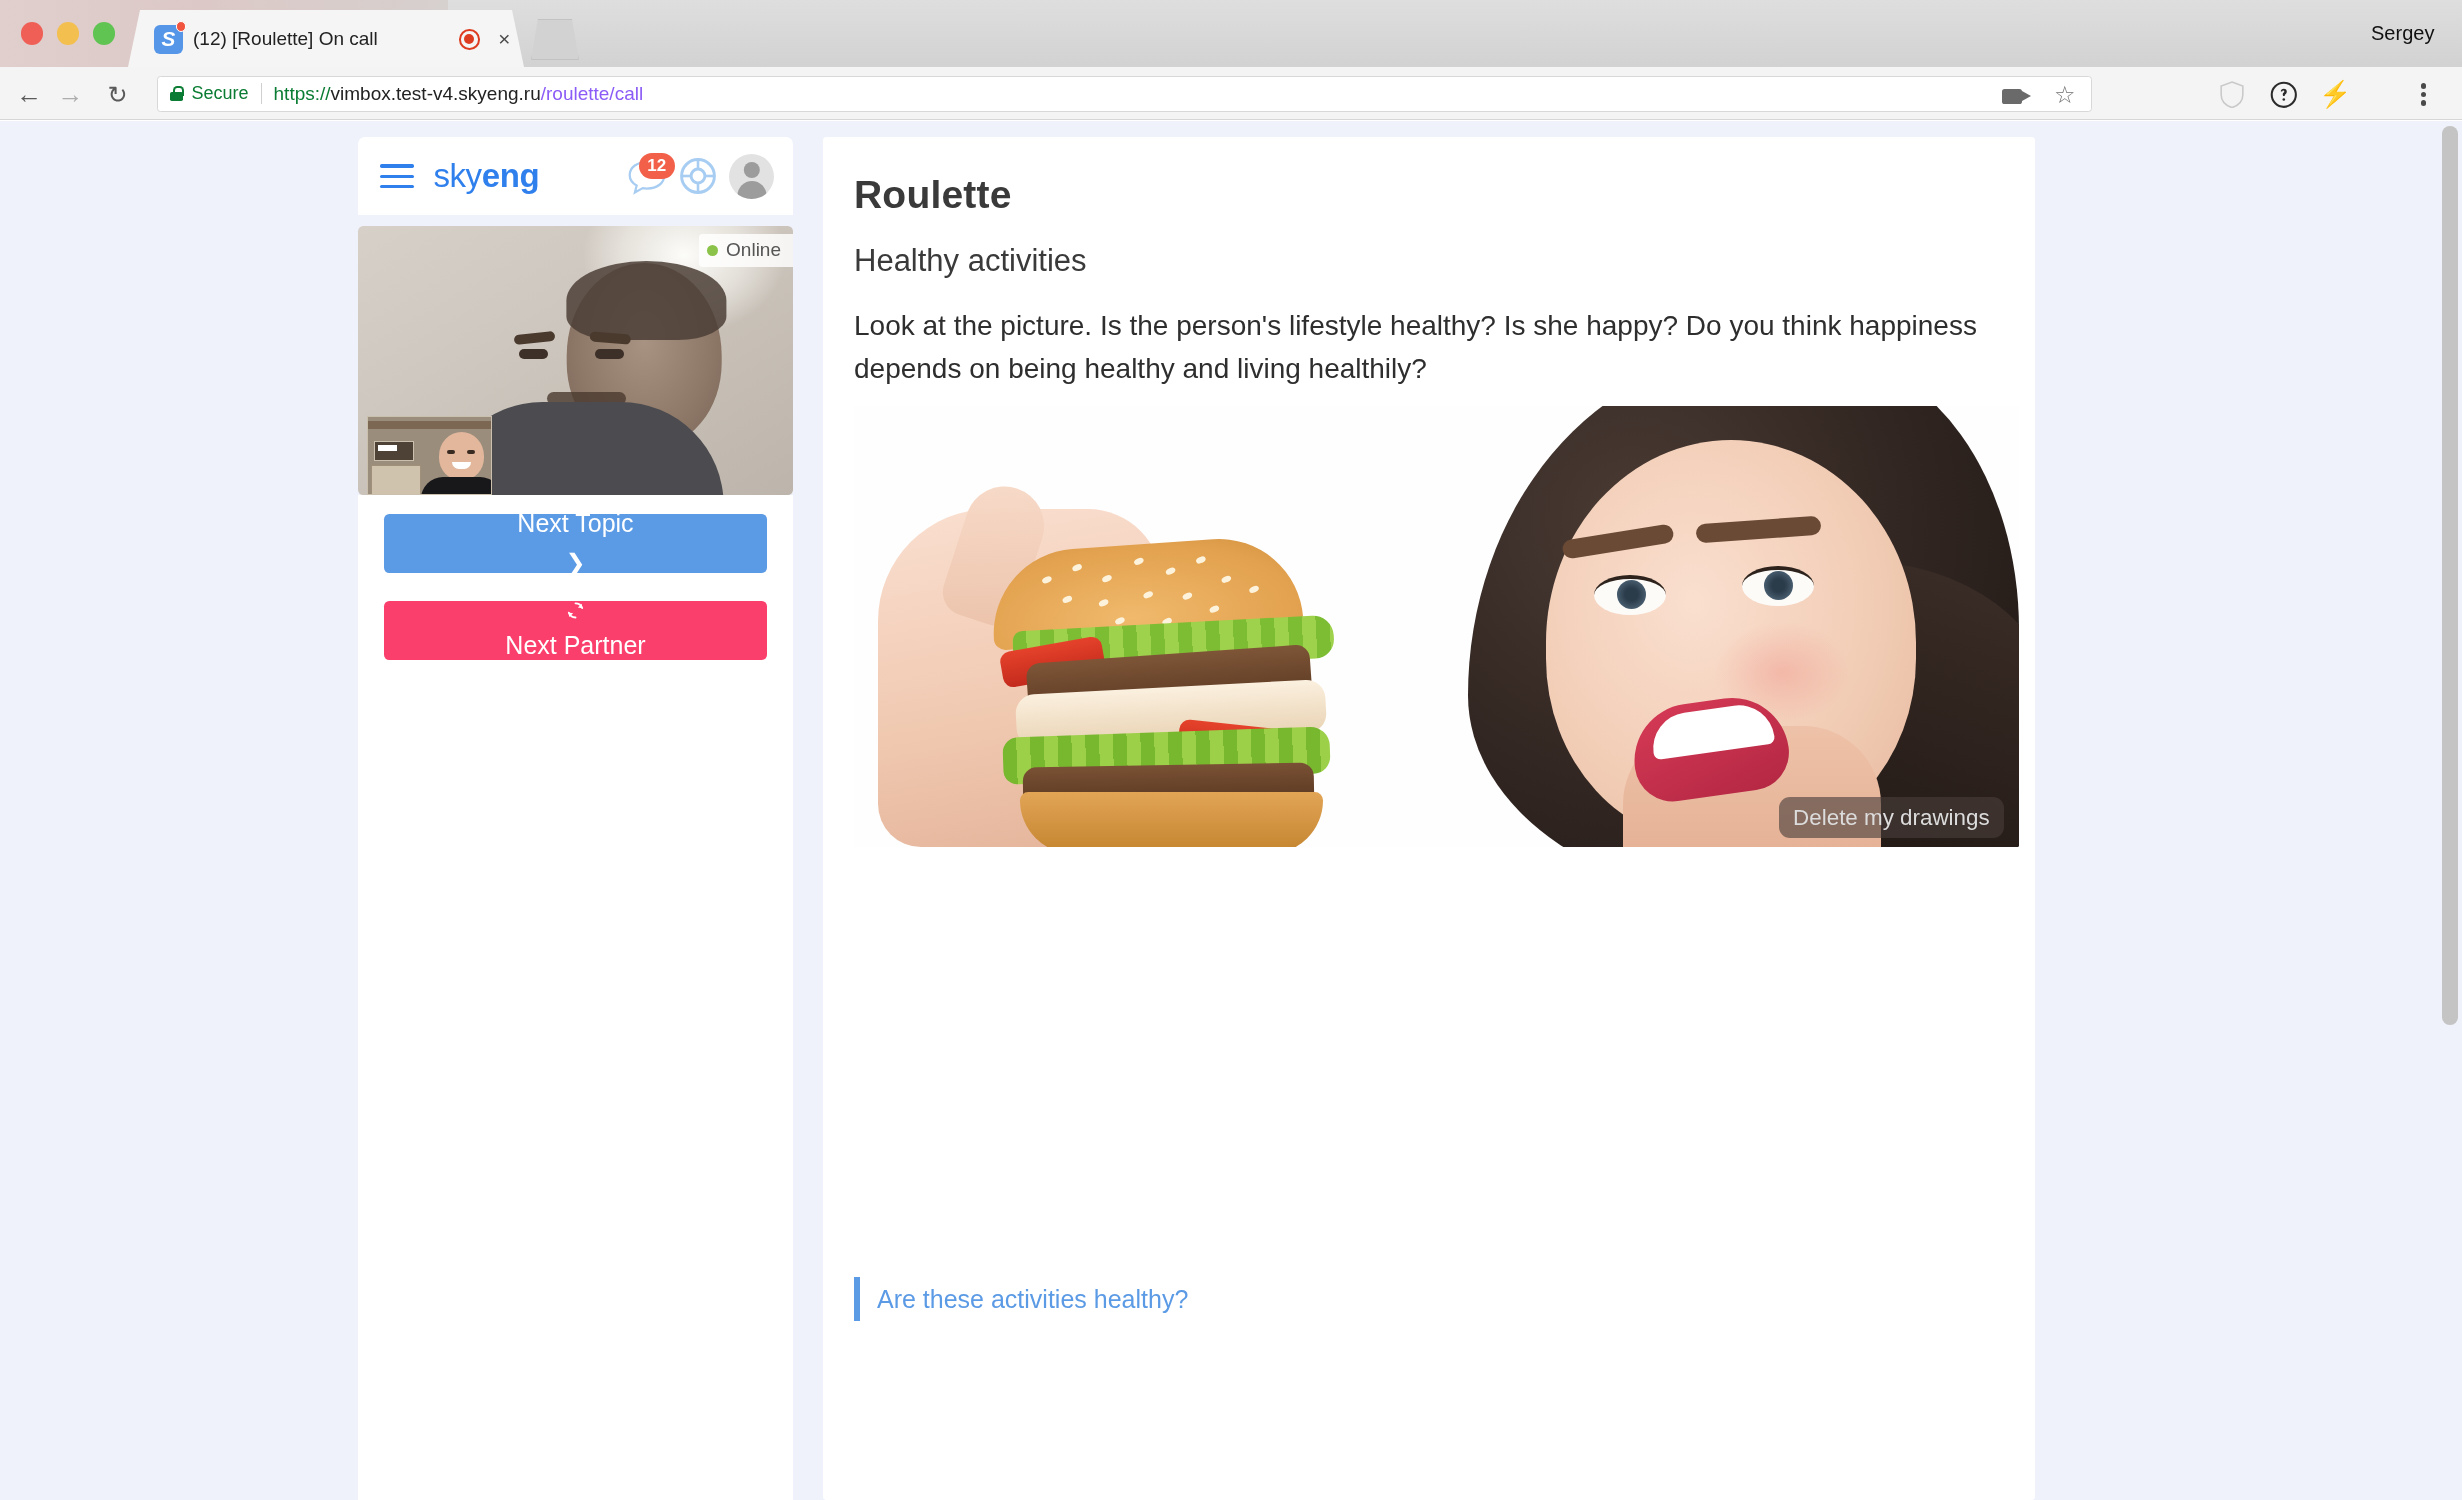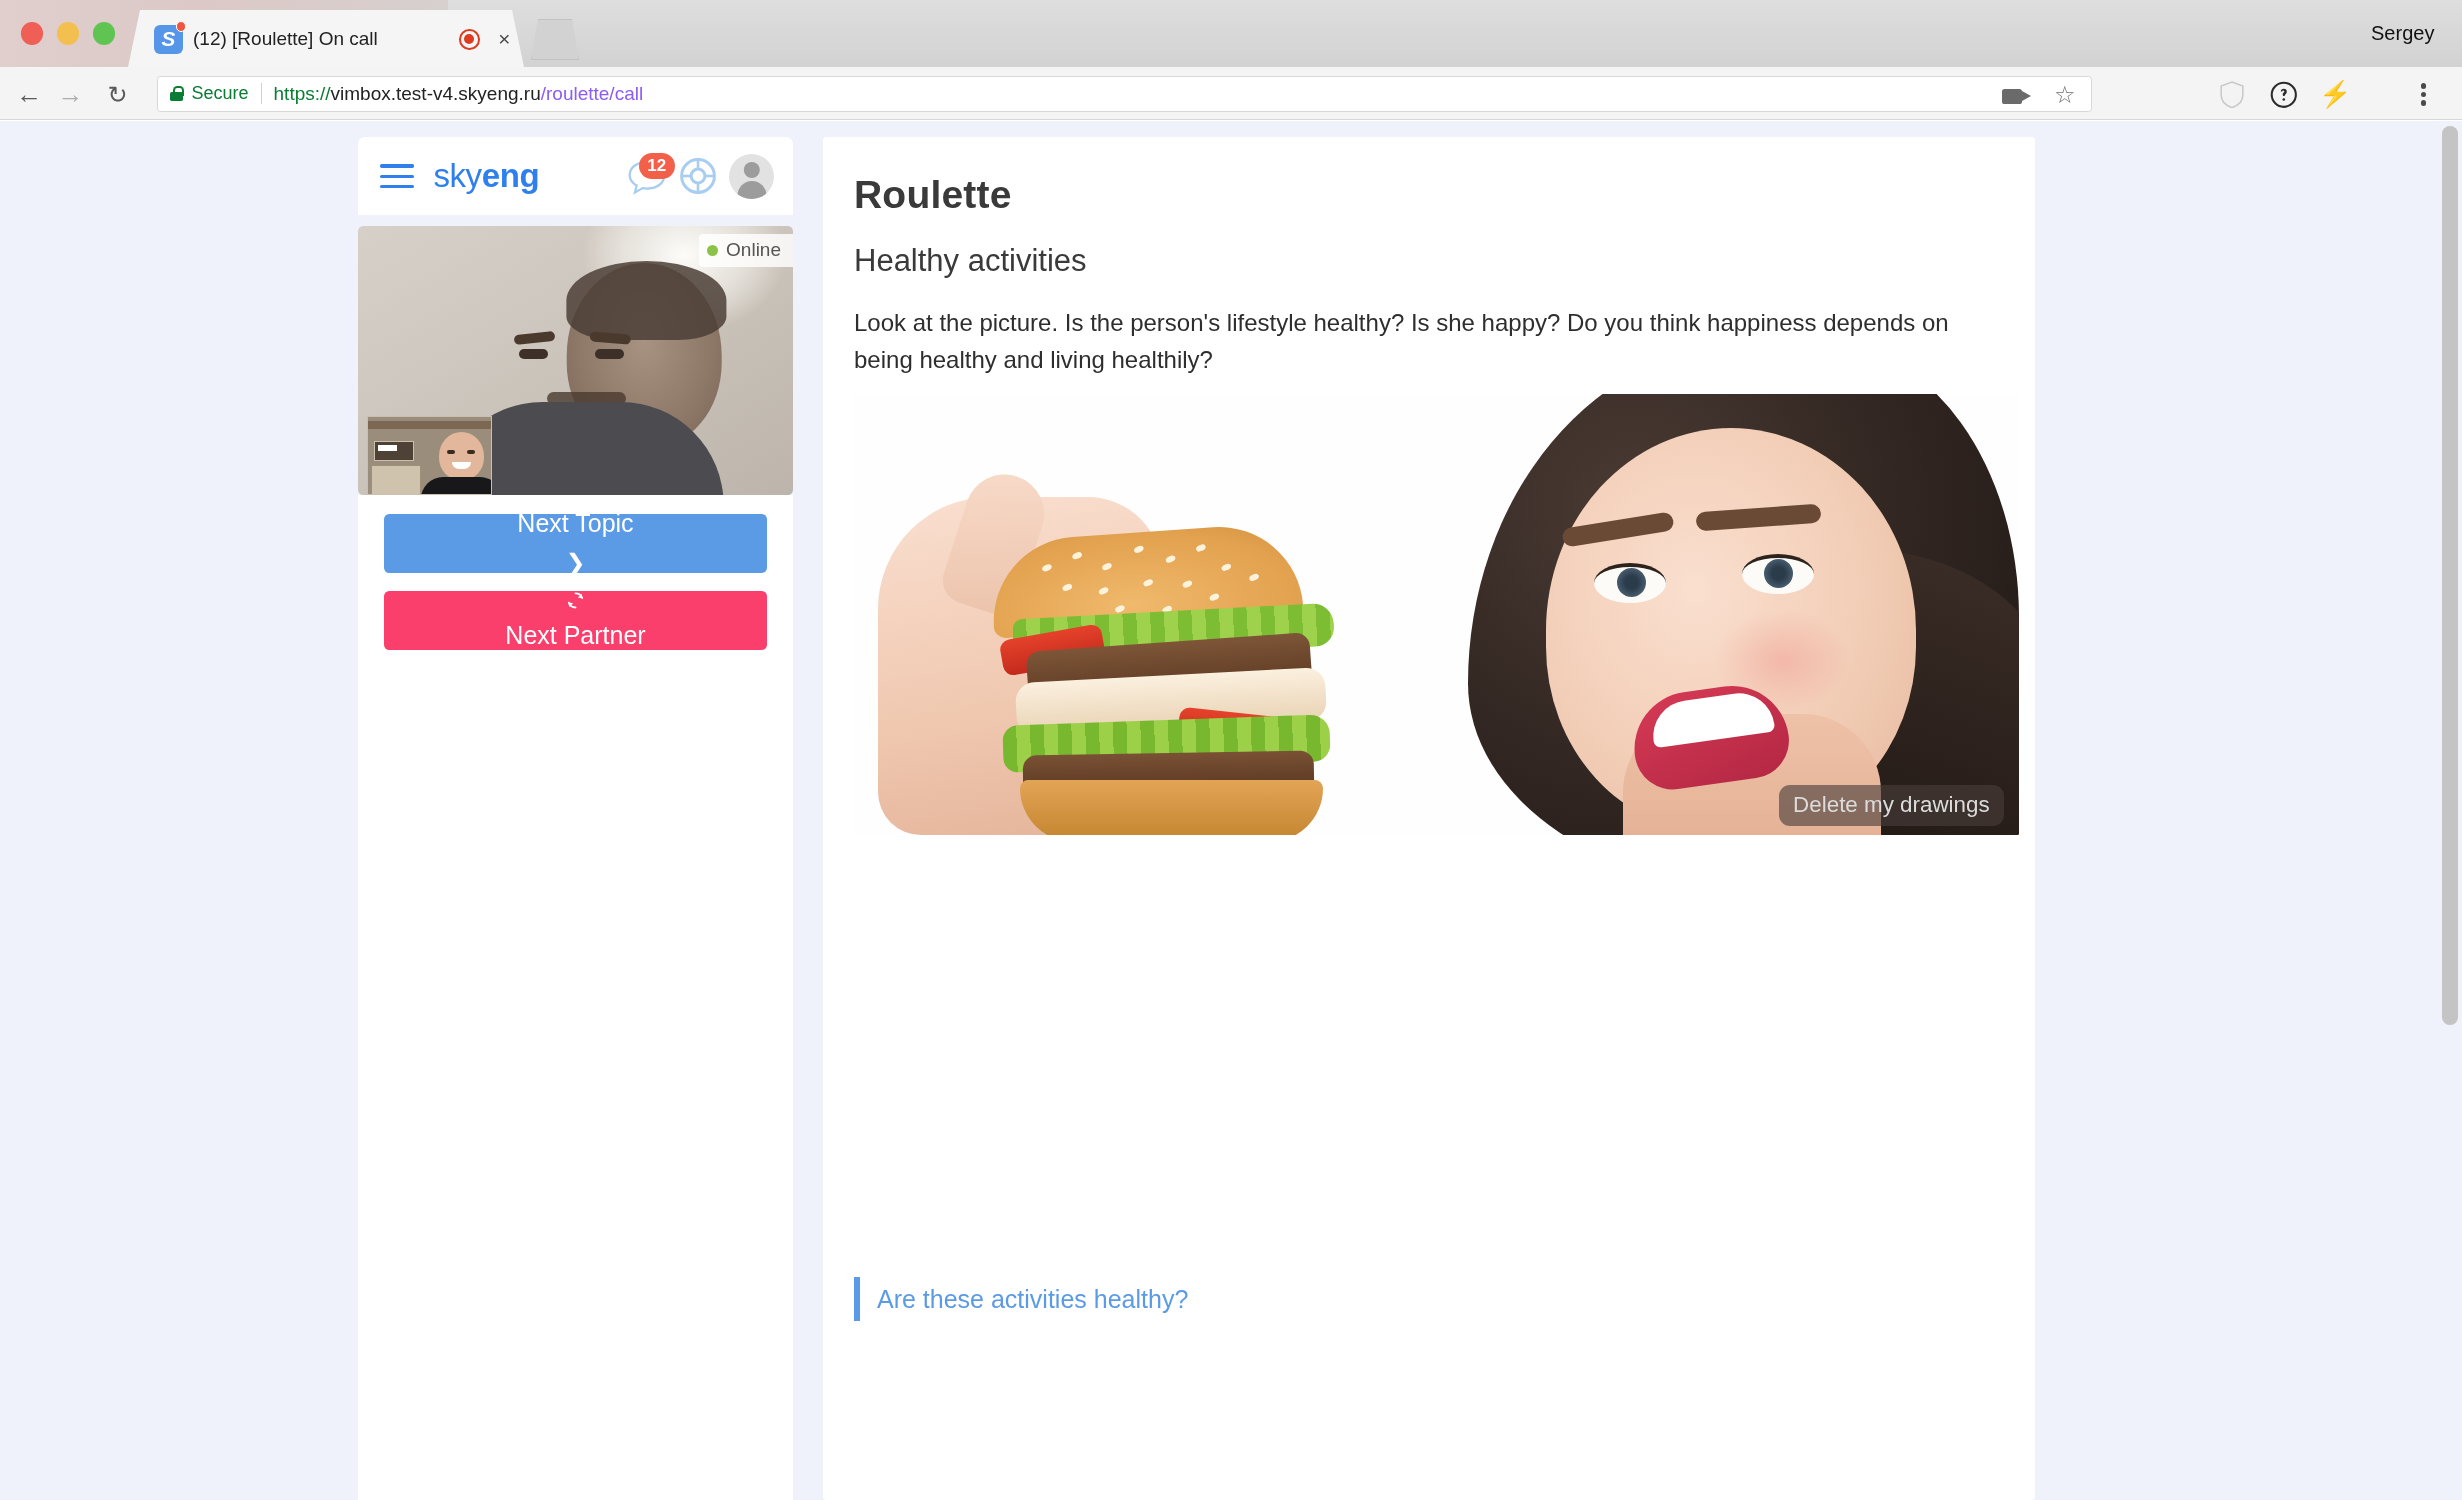--- a/index.html
+++ b/index.html
@@ -265,38 +265,38 @@
     min-height: 1053px;
   }
   .btn {
     width: 100%; height: 59px; border: none; border-radius: 5.2px;
     color: #fff; font-size: 25px; font-family: inherit;
     display: flex; align-items: center; justify-content: center; gap: 11.2px;
     cursor: pointer;
     flex-direction: column;
   }
   .btn-next-topic { background: #5b9ae5; }
-  .btn-next-partner { background: #fb3f6c; margin-top: 18px; text-align: right; }
+  .btn-next-partner { background: #fb3f6c; margin-top: 28px; text-align: right; }
   .btn .chev { font-size: 24px; font-weight: 300; }
   .btn .refresh-ico { width: 23px; height: 23px; }
 
   
   .lesson {
     position: absolute; left: 823px; top: 16.4px; width: 1212px;
     background: #fff; border-radius: 3.4px;
     min-height: 1363px; padding: 36px 31px 0;
   }
   .lesson-title {
     font-size: 39px; font-weight: 700; color: #3a3a3a; letter-spacing: 0.2px;
   }
   .lesson-subtitle {
     margin-top: 26px; font-size: 31px; font-weight: 400; color: #3a3a3a;
   }
   .lesson-prompt {
-    margin-top: 26px; font-size: 24px; line-height: 1.52; color: #2e2e2e; max-width: 1146px;
+    margin-top: 26px; font-size: 28px; line-height: 1.52; color: #2e2e2e; max-width: 1146px;
   }
 
   .picture-wrap {
     margin-top: 15.5px; position: relative; width: 1165px; height: 441px; overflow: hidden;
     background: #fff;
   }
   .pic-bg { position: absolute; inset: 0; background: #fefefe; }
   .pic-hair {
     position: absolute; right: 0; top: -52px; width: 551px; height: 551px;
     background: radial-gradient(ellipse at 30% 30%, #4a3a33 0%, #2f2420 55%, #1c1512 100%);

